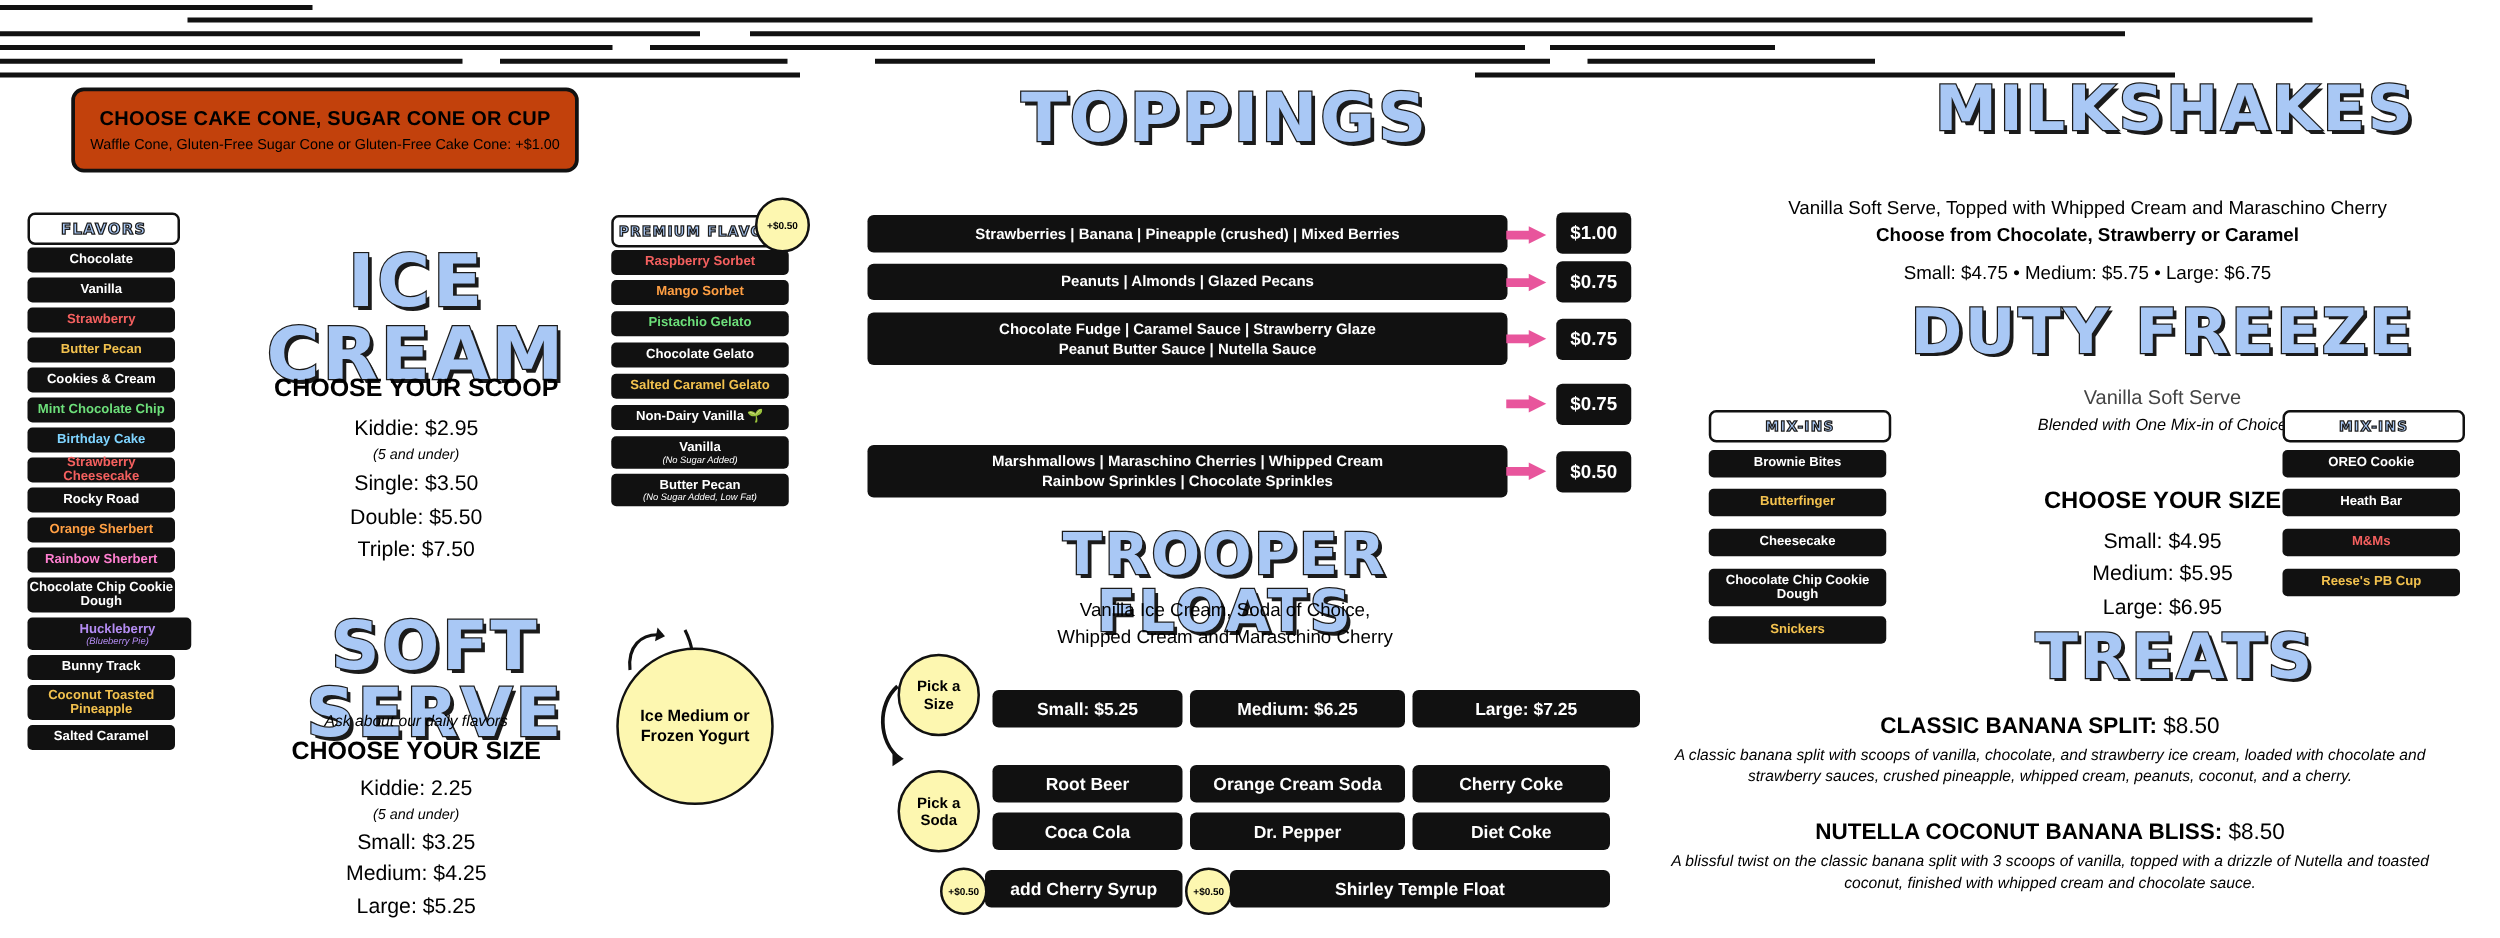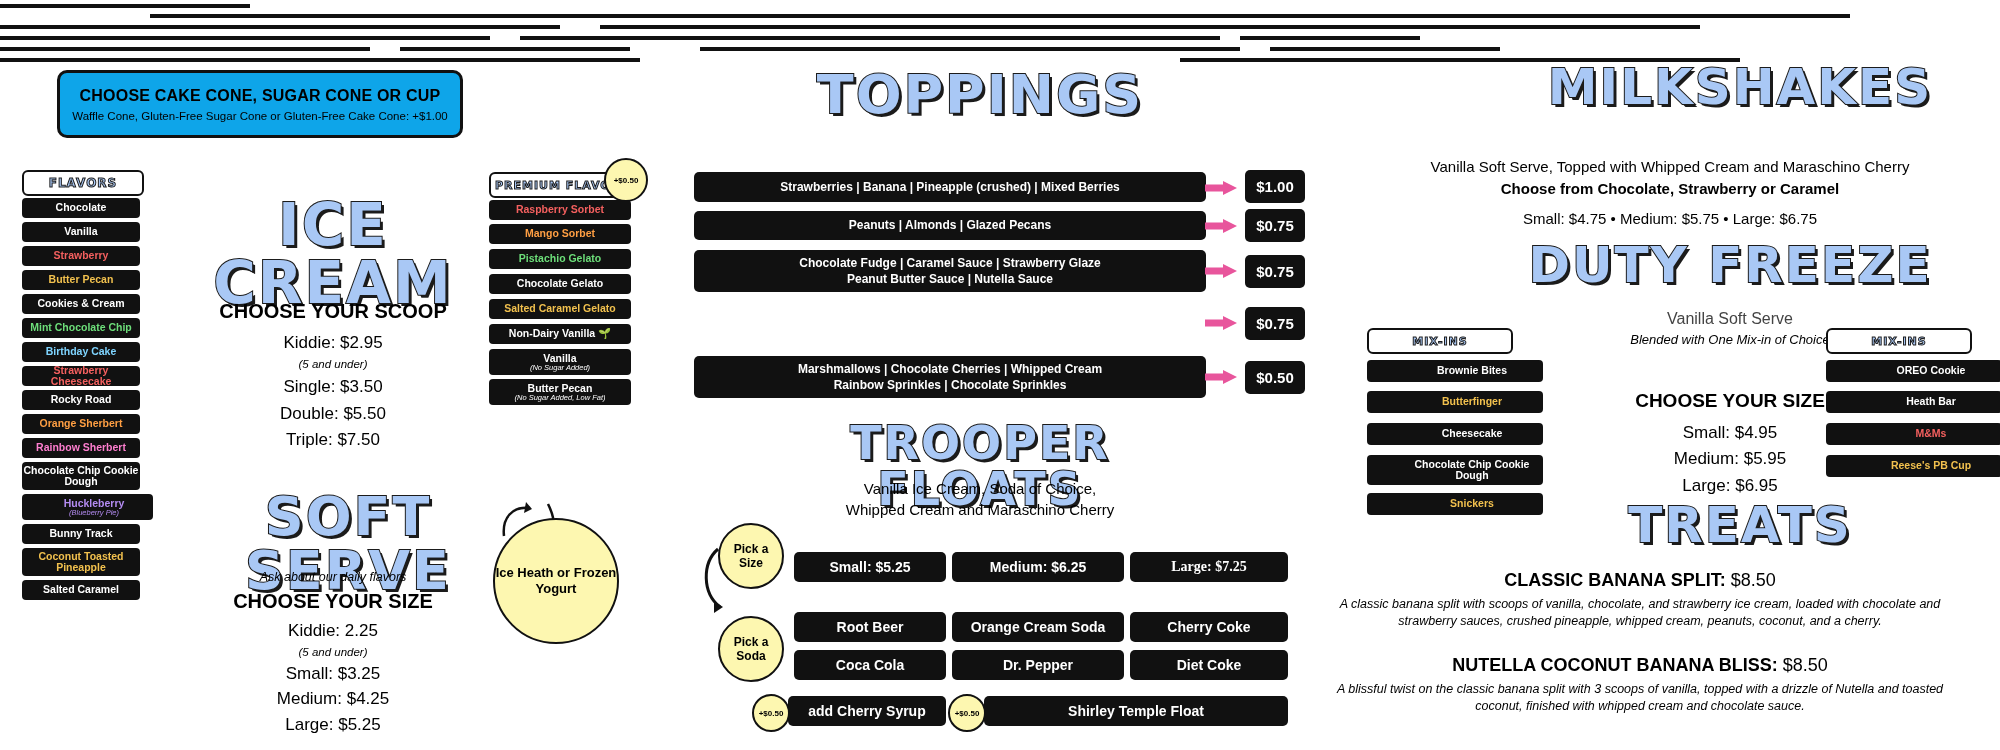--- a/index.html
+++ b/index.html
@@ -19,21 +19,21 @@
     paint-order:stroke fill;
     text-shadow:3px 3px 0 #1b1b1b;
     letter-spacing:2px;
     text-align:center;
     line-height:1;
   }
 
   
   .cone-box{
     position:absolute;left:57px;top:70px;width:400px;height:62px;
-    border:3px solid #111;border-radius:10px;background:#0ea5e9;
+    border:3px solid #111;border-radius:10px;background:#c2410c;
     display:flex;flex-direction:column;align-items:center;justify-content:center;
   }
   .cone-box .t1{font-size:16px;font-weight:bold;letter-spacing:.2px;}
   .cone-box .t2{font-size:11.5px;margin-top:5px;}
 
   .flavors-head{
     position:absolute;left:22px;top:170px;width:118px;height:22px;
     border:2px solid #111;border-radius:6px;background:#fff;
     display:flex;align-items:center;justify-content:center;
   }
@@ -117,21 +117,21 @@
   .df-size{position:absolute;left:1500px;top:390px;width:460px;text-align:center;font-size:19px;font-weight:bold;}
   .df-list{position:absolute;left:1500px;top:420px;width:460px;text-align:center;font-size:17px;line-height:1.55;}
 
   .mix-head{
     position:absolute;width:142px;height:22px;border:2px solid #111;border-radius:6px;background:#fff;
     display:flex;align-items:center;justify-content:center;
   }
   .mix-head span{font-family:"DejaVu Sans",sans-serif;font-size:11px;font-weight:bold;color:#a9c8f5;-webkit-text-stroke:1px #1b1b1b;letter-spacing:1px;}
   .mchip{
     position:absolute;width:142px;height:22px;background:#111;color:#fff;border-radius:4px;
-    font-size:10.5px;font-weight:bold;display:flex;flex-direction:column;align-items:center;justify-content:center;line-height:1.05;text-align:center;padding-left:34px;
+    font-size:10.5px;font-weight:bold;display:flex;flex-direction:column;align-items:center;justify-content:center;line-height:1.05;text-align:center;
   }
 
   .tr-title{position:absolute;left:1560px;top:500px;width:360px;font-size:50px;}
   .tr-h{position:absolute;width:620px;text-align:center;font-size:18px;font-weight:bold;}
   .tr-h .p{font-weight:normal;margin-top:12px;}
   .tr-d{position:absolute;width:620px;text-align:center;font-size:12.5px;font-style:italic;line-height:1.35;}
 </style>
 </head>
 <body>
 
@@ -266,21 +266,21 @@
     <div>Medium:  $4.25</div>
     <div>Large: $5.25</div>
   </div>
 
   <svg style="position:absolute;left:496px;top:500px;" width="110" height="40">
     <path d="M8 36 C6 18, 16 6, 34 8" fill="none" stroke="#111" stroke-width="2.5"></path>
     <path d="M30 2 L36 9 L28 13 Z" fill="#111"></path>
     <path d="M52 4 C58 16, 60 26, 56 36" fill="none" stroke="#111" stroke-width="2.5"></path>
     <path d="M52 38 L58 30 L62 38 Z" fill="#111"></path>
   </svg>
-  <div class="blob">Ice Heath or Frozen Yogurt</div>
+  <div class="blob">Ice Medium or Frozen Yogurt</div>
 
   <div class="bubble top-title">TOPPINGS</div>
 
   <div class="bar" style="left:694px;top:172px;width:512px;height:30px;">
     <div>Strawberries | Banana | Pineapple (crushed) | Mixed Berries</div>
   </div>
   <div class="arrow" style="left:1205px;top:180px;">
     <svg width="34" height="16">
         <path d="M0 8 L20 8" stroke="#e8559c" stroke-width="7" stroke-linecap="round"></path>
         <path d="M18 1 L32 8 L18 15 Z" fill="#e8559c"></path>
@@ -313,21 +313,21 @@
 
   <div class="arrow" style="left:1205px;top:315px;">
     <svg width="34" height="16">
         <path d="M0 8 L20 8" stroke="#e8559c" stroke-width="7" stroke-linecap="round"></path>
         <path d="M18 1 L32 8 L18 15 Z" fill="#e8559c"></path>
       </svg>
   </div>
   <div class="price" style="left:1245px;top:307px;width:60px;height:33px;">$0.75</div>
 
   <div class="bar" style="left:694px;top:356px;width:512px;height:42px;">
-    <div>Marshmallows | Chocolate Cherries | Whipped Cream</div>
+    <div>Marshmallows | Maraschino Cherries | Whipped Cream</div>
     <div>Rainbow Sprinkles | Chocolate Sprinkles</div>
   </div>
   <div class="arrow" style="left:1205px;top:369px;">
     <svg width="34" height="16">
         <path d="M0 8 L20 8" stroke="#e8559c" stroke-width="7" stroke-linecap="round"></path>
         <path d="M18 1 L32 8 L18 15 Z" fill="#e8559c"></path>
       </svg>
   </div>
   <div class="price" style="left:1245px;top:361px;width:60px;height:33px;">$0.50</div>
 
@@ -339,21 +339,21 @@
 
   <div class="pick" style="left:718px;top:523px;">Pick a Size</div>
   <svg style="position:absolute;left:700px;top:545px;" width="48" height="72">
     <path d="M18 4 C2 18, 2 48, 20 62" fill="none" stroke="#111" stroke-width="3"></path>
     <path d="M14 56 L23 62 L14 68 Z" fill="#111"></path>
   </svg>
   <div class="pick" style="left:718px;top:616px;">Pick a Soda</div>
 
   <div class="mbtn" style="left:794px;top:552px;width:152px;height:30px;">Small: $5.25</div>
   <div class="mbtn" style="left:952px;top:552px;width:172px;height:30px;">Medium: $6.25</div>
-  <div class="mbtn" style="left:1130px;top:552px;width:158px;height:30px;font-family:Liberation Serif, serif;">Large: $7.25</div>
+  <div class="mbtn" style="left:1130px;top:552px;width:182px;height:30px;">Large: $7.25</div>
 
   <div class="mbtn" style="left:794px;top:612px;width:152px;height:30px;">Root Beer</div>
   <div class="mbtn" style="left:952px;top:612px;width:172px;height:30px;">Orange Cream Soda</div>
   <div class="mbtn" style="left:1130px;top:612px;width:158px;height:30px;">Cherry Coke</div>
   <div class="mbtn" style="left:794px;top:650px;width:152px;height:30px;">Coca Cola</div>
   <div class="mbtn" style="left:952px;top:650px;width:172px;height:30px;">Dr. Pepper</div>
   <div class="mbtn" style="left:1130px;top:650px;width:158px;height:30px;">Diet Coke</div>
 
   <div class="badge" style="left:752px;top:694px;width:34px;height:34px;">+$0.50</div>
   <div class="mbtn" style="left:788px;top:696px;width:158px;height:30px;">add Cherry Syrup</div>

